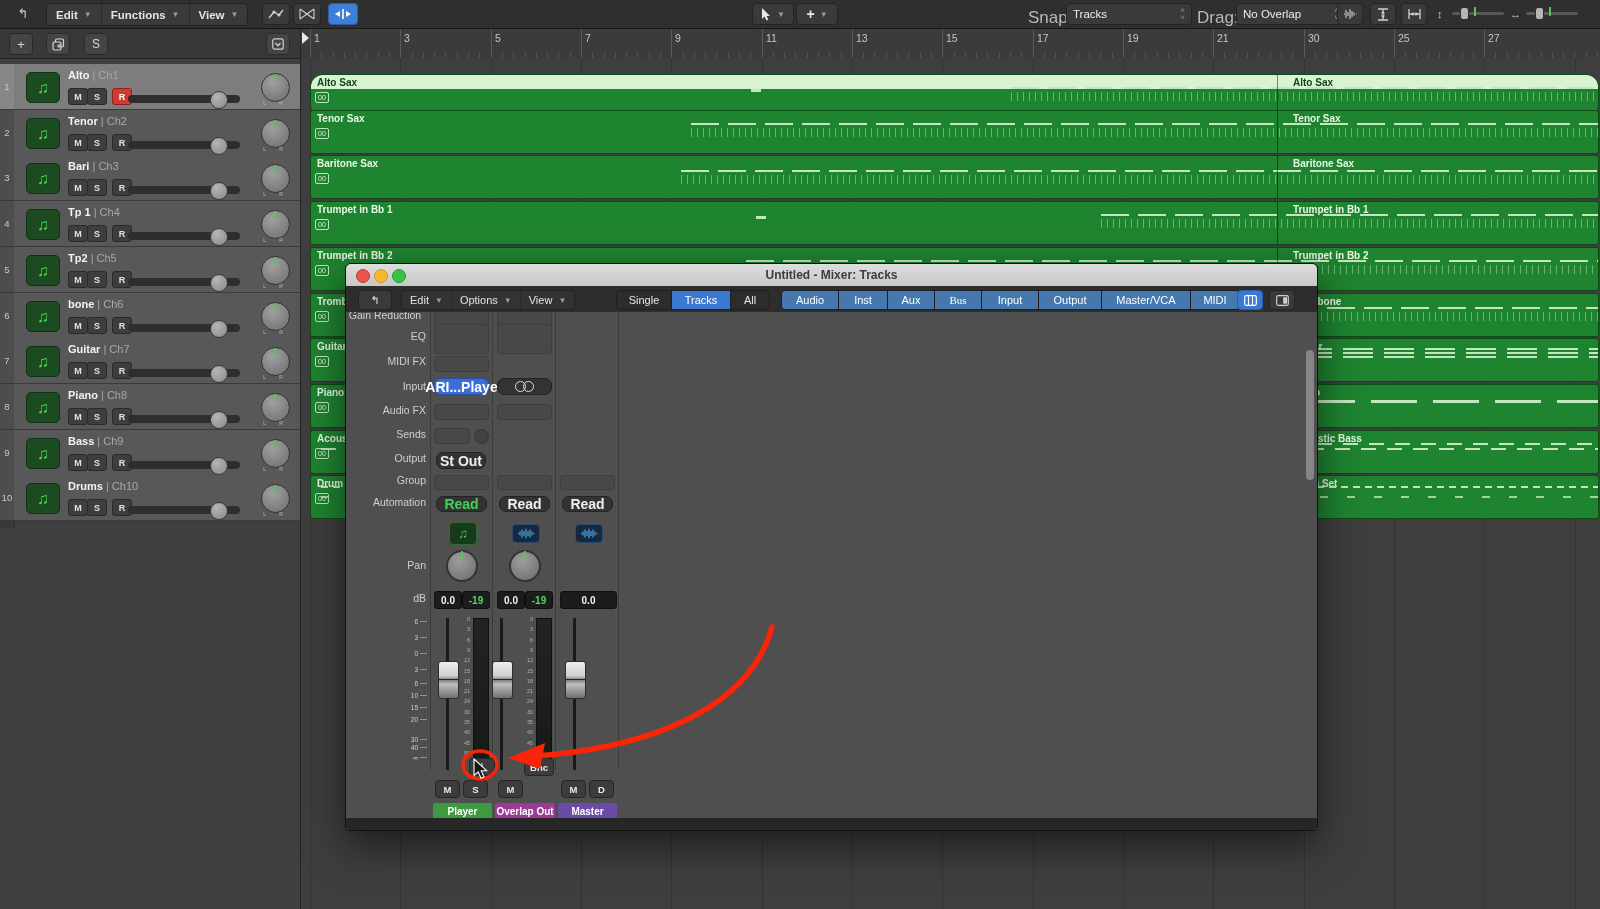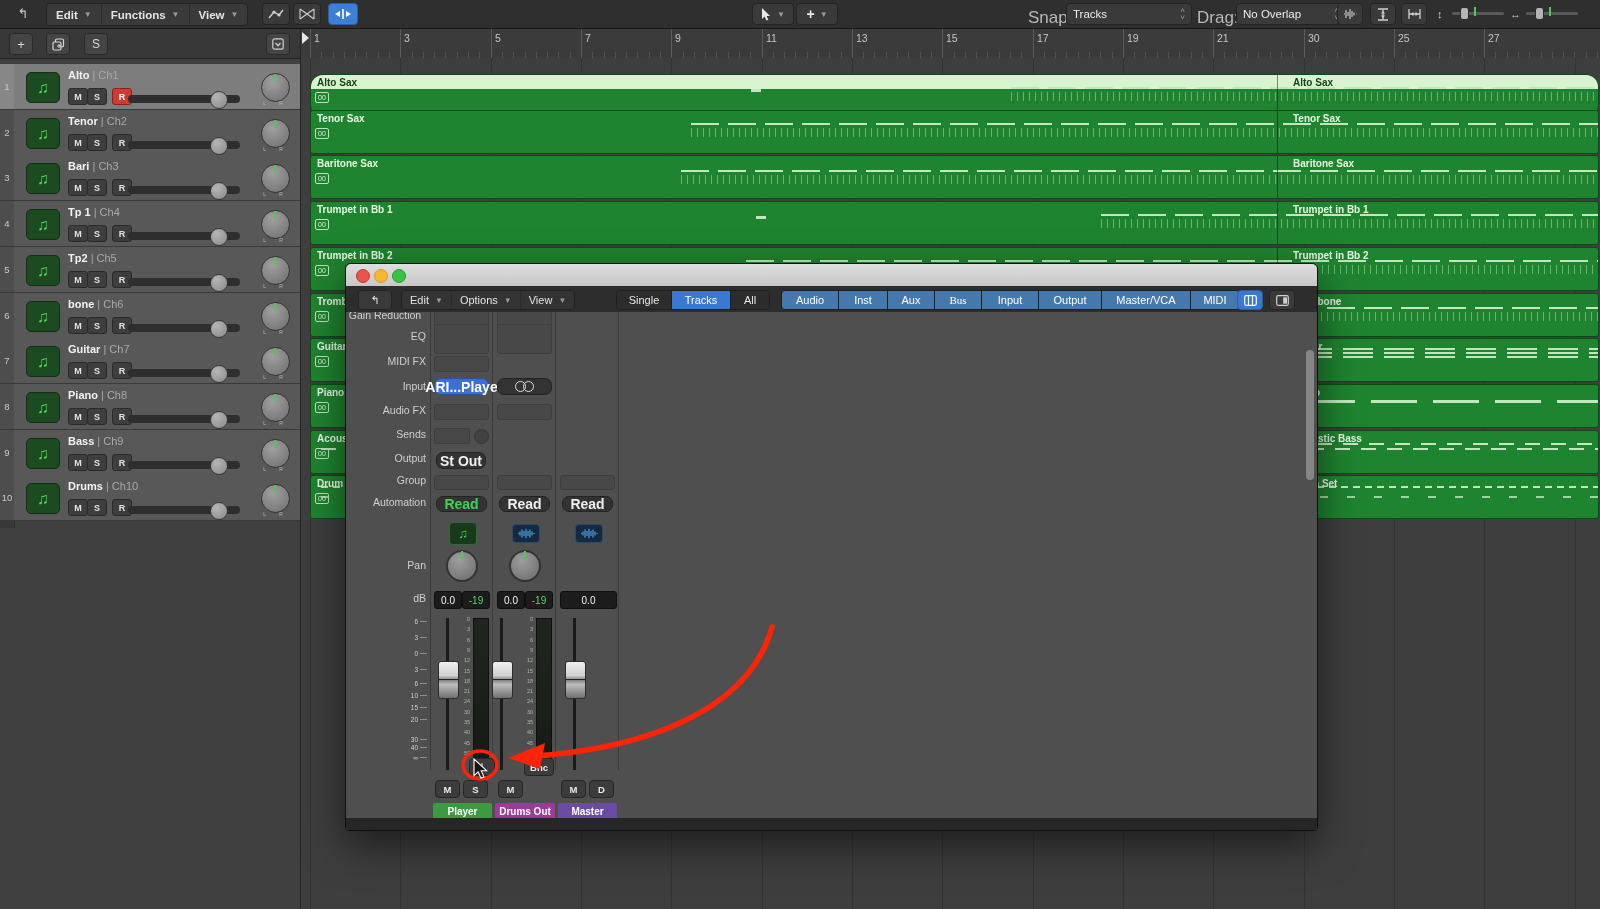--- a/index.html
+++ b/index.html
@@ -88,21 +88,21 @@
   .mx-label{position:absolute;right:891px;width:82px;text-align:right;font-size:10.5px;color:#cfcfcf;}
   .slot{position:absolute;background:#484848;border:1px solid #3e3e3e;border-radius:3px;box-sizing:border-box;}
   .mx-pill{position:absolute;display:flex;align-items:center;justify-content:center;font-size:14px;font-weight:bold;color:#eee;background:#333;border:1px solid #242424;border-radius:7px;box-sizing:border-box;}
   .mx-pill.blu{background:#3b6ed6;border-color:#2a4f9e;color:#fff;}
   .read{color:#45d05a;}
   .chicon{position:absolute;border-radius:4px;display:flex;align-items:center;justify-content:center;}
   .chicon.midi{background:#173a1c;border:1px solid #2f6b35;color:#45c94f;font-size:13px;}
   .chicon.wave{background:#16293f;border:1px solid #2a4a6e;}
   .knob{position:absolute;width:32px;height:32px;border-radius:50%;background:radial-gradient(circle at 40% 30%,#9e9e9e,#6a6a6a);border:2px solid #333;box-sizing:border-box;}
   .knob::before{content:"";position:absolute;left:13px;top:-1px;width:2px;height:9px;background:#57c35f;}
-  .dbbox{position:absolute;height:16px;background:#1c1c1c;border:1px solid #0f0f0f;border-radius:3px;display:flex;align-items:center;justify-content:center;font-size:10px;font-weight:normal;color:#f2f2f2;}
+  .dbbox{position:absolute;height:16px;background:#1c1c1c;border:1px solid #0f0f0f;border-radius:3px;display:flex;align-items:center;justify-content:center;font-size:10px;font-weight:bold;color:#f2f2f2;}
   .dbbox.grn{color:#53d769;}
   .fader-track{position:absolute;width:3px;background:#1b1b1b;}
   .fader-thumb{position:absolute;width:19px;height:36px;border-radius:3px;border:1px solid #2c2c2c;
     background:linear-gradient(180deg,#f0f0f0,#cfcfcf 38%,#7e7e7e 50%,#bdbdbd 62%,#707070);}
   .fader-thumb::after{content:"";position:absolute;left:0;right:0;top:17px;height:1px;background:#222;}
   .meterbar{position:absolute;width:14px;background:linear-gradient(180deg,#20261f,#161a15);border:1px solid #0f0f0f;}
   .scale-num{position:absolute;font-size:6.5px;color:#cfcfcf;text-align:right;width:14px;}
   .scale-num::after{content:"";position:absolute;left:16px;top:3px;width:7px;height:1px;background:#8f8f8f;}
   .meter-num{position:absolute;font-size:5.5px;color:#a9b5a7;text-align:right;width:12px;}
   .smbtn{position:absolute;height:16px;background:#3c3c3c;border:1px solid #262626;border-radius:4px;color:#e8e8e8;font-size:9.5px;font-weight:bold;display:flex;align-items:center;justify-content:center;}
@@ -456,20 +456,21 @@
         <div class="rgn-name2">Drum Set</div>
       </div>
     </div>
 </div>
 
 <div id="mixer">
   <div id="mx-title">
     <div class="light" style="left:10px;background:#e9554c;border:1px solid #c33a32;"></div>
     <div class="light" style="left:28px;background:#f6b62e;border:1px solid #d49a22;"></div>
     <div class="light" style="left:46px;background:#37c346;border:1px solid #2a9a37;"></div>
+    <div class="t">Untitled - Mixer: Tracks</div>
   </div>
 
   <div id="mx-toolbar">
     <div class="mx-btn" style="left:12px;width:32px;">↰</div>
     <div class="mx-menu" style="left:55px;">
       <div class="menu-item">
           <span>Edit</span>
           <span class="chev">▼</span>
         </div>
       <div class="menu-item">
@@ -638,21 +639,21 @@
     </div>
     <div class="smbtn" style="left:178px;top:446px;width:28px;">Bnc</div>
 
     <div class="smbtn" style="left:89px;top:468px;width:23px;">M</div>
     <div class="smbtn" style="left:117px;top:468px;width:23px;">S</div>
     <div class="smbtn" style="left:152px;top:468px;width:23px;">M</div>
     <div class="smbtn" style="left:215px;top:468px;width:23px;">M</div>
     <div class="smbtn" style="left:243px;top:468px;width:23px;">D</div>
 
     <div class="plate" style="left:87px;top:491px;width:59px;background:#3c9a40;">Player</div>
-    <div class="plate" style="left:149px;top:491px;width:60px;background:#9b3b96;">Drums Out</div>
+    <div class="plate" style="left:149px;top:491px;width:60px;background:#9b3b96;">Overlap Out</div>
     <div class="plate" style="left:212px;top:491px;width:59px;background:#6a4ba6;">Master</div>
 
     <div id="mx-bottom"></div>
     <div id="mx-scroll">
         <div class="thumb"></div>
       </div>
   </div>
 </div>
 
 <svg id="annot" width="1600" height="909" viewBox="0 0 1600 909">

